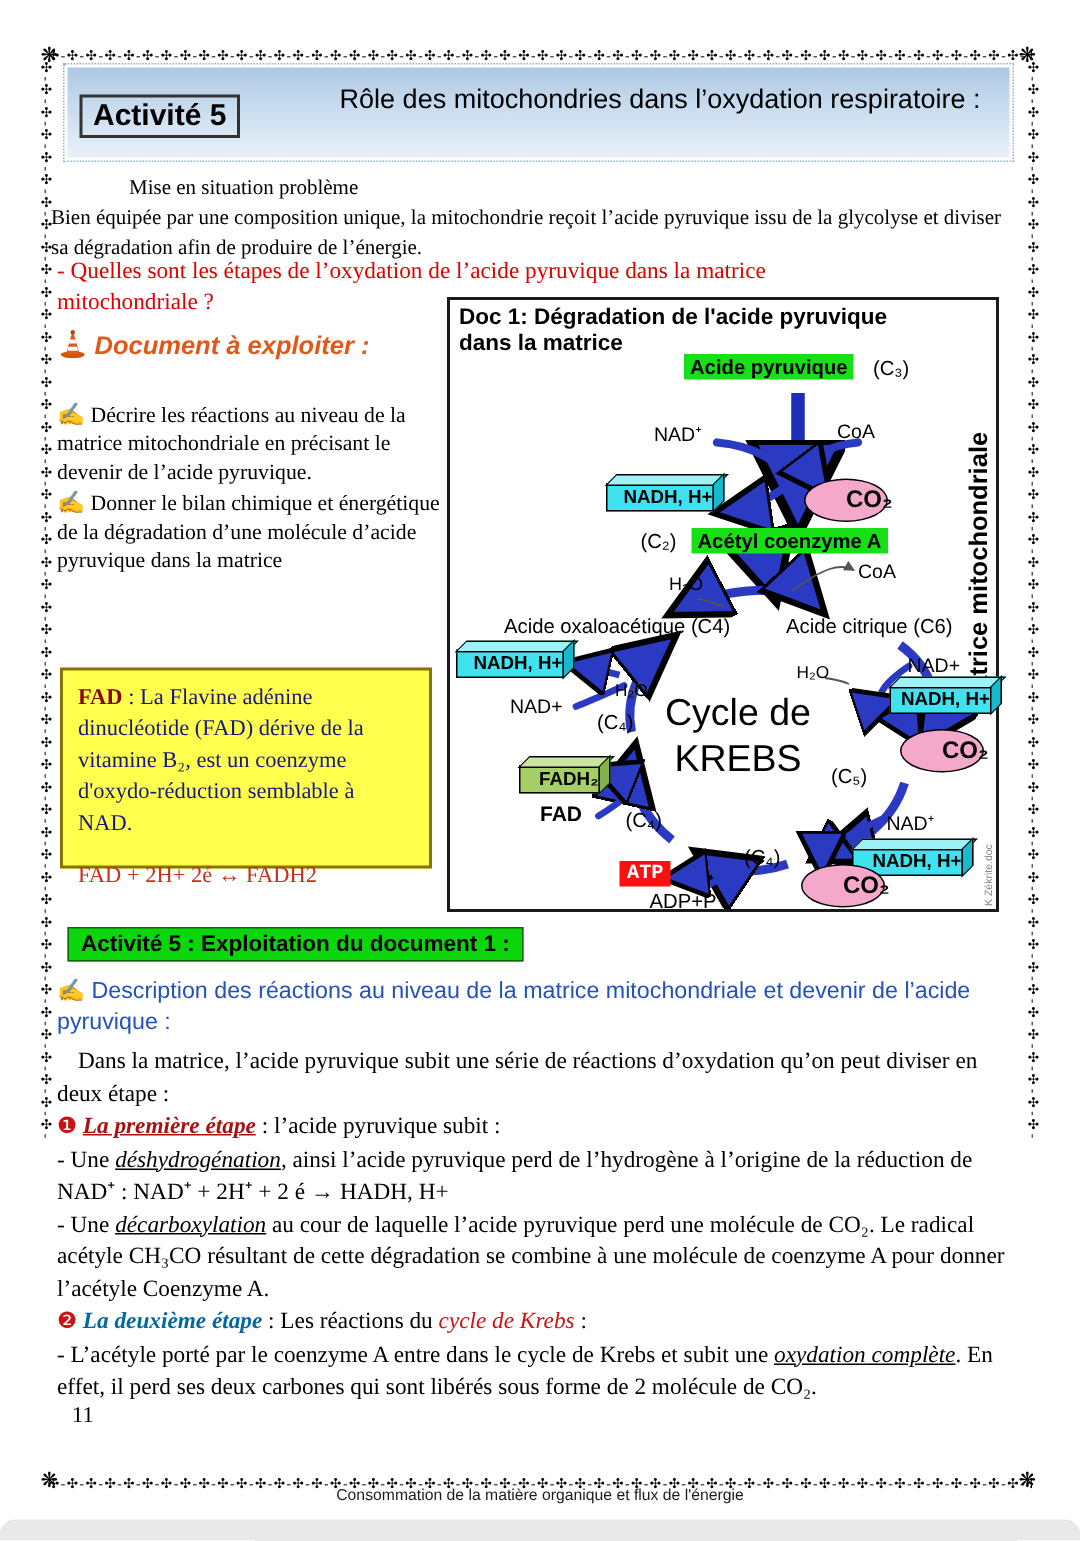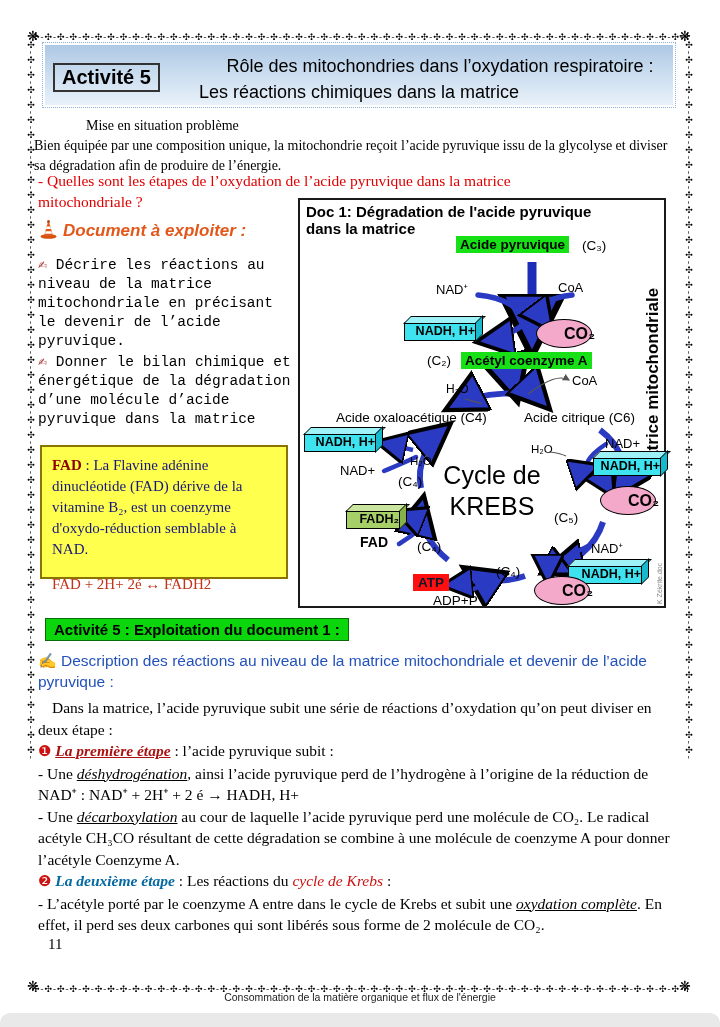--- a/index.html
+++ b/index.html
@@ -20,21 +20,21 @@
        font-weight:bold;font-size:20px;background:transparent;margin-top:10px;}
   .hdr-t1{position:absolute;left:170px;top:11px;width:450px;text-align:center;font-size:18px;}
   .hdr-t2{position:absolute;left:0;top:37px;width:100%;text-align:center;font-size:18px;}
   
   .intro{position:absolute;left:34px;top:116px;width:636px;font-size:14px;line-height:20px;}
   .intro .mise{padding-left:52px;}
   .question{position:absolute;left:38px;top:170px;width:565px;font-size:15.5px;line-height:21px;color:#e00000;}
   
   .docx{position:absolute;left:40px;top:220px;width:256px;font-family:"Liberation Sans", sans-serif;}
   .docx-h{color:#e2581a;font-weight:bold;font-style:italic;font-size:17px;}
-  .tasks{position:absolute;left:38px;top:256px;width:258px;font-family:Liberation Mono, monospace;
+  .tasks{position:absolute;left:38px;top:268px;width:258px;font-family:Liberation Serif, serif;
          font-size:14.5px;line-height:19px;}
   .task{margin-bottom:2px;}
   .penr{color:#a83030;font-size:15px;}
   .penb{color:#2352bb;font-size:15px;}
   .fadbox{position:absolute;left:40px;top:445px;width:248px;height:134px;background:#ffff4d;
           border:2px solid #8a7400;padding:8px 10px;box-sizing:border-box;
           font-size:15px;line-height:21px;color:#17177e;}
   .fadterm{color:#8b0000;font-weight:bold;}
   .fadeq{color:#c43318;margin-top:14px;}
   
@@ -52,22 +52,22 @@
          font-weight:bold;font-size:12.5px;text-align:right;line-height:17px;}
   .box3d::before{content:"";position:absolute;left:2px;right:-7px;top:-7px;height:6px;background:#9df1f7;
          border:1px solid #000;transform:skewX(-45deg);}
   .box3d::after{content:"";position:absolute;top:-4px;bottom:2px;right:-8px;width:6px;background:#18b9cc;
          border:1px solid #000;transform:skewY(-45deg);}
   .box3d.green{background:#a6cf68;}
   .box3d.green::before{background:#c9e5a0;}
   .box3d.green::after{background:#86b24b;}
   .pinkc{position:absolute;z-index:2;width:27px;height:27px;border-radius:50%;background:#f4a9cb;
          border:1.5px solid #000;font-weight:bold;font-size:16px;text-align:center;line-height:27px;padding-left:27px;}
-  .atp{position:absolute;z-index:2;background:#ff0f0f;color:#0f172a;font-weight:bold;font-size:13.5px;
-       padding:1px 5px;}
+  .atp{position:absolute;z-index:2;background:#ff0f0f;color:#ffffff;font-weight:bold;font-size:13.5px;
+       padding:1px 5px;font-family:Liberation Mono, monospace;}
   .cycle{position:absolute;left:136px;top:260px;width:112px;text-align:center;z-index:2;
          font-size:25px;line-height:31px;}
   .bold{font-weight:bold;}
   
   .band{position:absolute;left:45px;top:618px;background:#0bd60b;border:1px solid #0a6a0a;
         font-family:"Liberation Sans", sans-serif;font-weight:bold;font-size:15px;padding:2px 8px;}
   .exploit{position:absolute;left:38px;top:650px;width:640px;font-size:15.5px;line-height:21.5px;}
   .desc-h{font-family:"Liberation Sans", sans-serif;color:#2352bb;font-size:15.5px;line-height:21px;
           margin-bottom:5px;}
   .stepnum{color:#cc1111;font-size:15px;}
@@ -93,21 +93,20 @@
   <div class="bstrip v" style="left:25px;">✣-✣-✣-✣-✣-✣-✣-✣-✣-✣-✣-✣-✣-✣-✣-✣-✣-✣-✣-✣-✣-✣-✣-✣-✣-✣-✣-✣-✣-✣-✣-✣-✣-✣-✣-✣-✣-✣-✣-✣-✣-✣-✣-✣-✣-✣-✣-✣-</div>
   <div class="bstrip v" style="left:683px;">✣-✣-✣-✣-✣-✣-✣-✣-✣-✣-✣-✣-✣-✣-✣-✣-✣-✣-✣-✣-✣-✣-✣-✣-✣-✣-✣-✣-✣-✣-✣-✣-✣-✣-✣-✣-✣-✣-✣-✣-✣-✣-✣-✣-✣-✣-✣-✣-</div>
   <div class="bcorner" style="left:27px;top:28px;">❋</div>
   <div class="bcorner" style="left:679px;top:28px;">❋</div>
   <div class="bcorner" style="left:27px;top:978px;">❋</div>
   <div class="bcorner" style="left:679px;top:978px;">❋</div>
 
   <div class="hdr">
     <div class="hdr-badge">Activité 5</div>
     <div class="hdr-t1">Rôle des mitochondries dans l’oxydation respiratoire :</div>
-    <div class="hdr-t2">Les réactions chimiques dans la matrice</div>
   </div>
 
   <div class="intro">
     <div class="mise">Mise en situation problème</div>
     <div>Bien équipée par une composition unique, la mitochondrie reçoit l’acide pyruvique issu de la glycolyse et diviser sa dégradation afin de produire de l’énergie.</div>
   </div>
   <div class="question">- Quelles sont les étapes de l’oxydation de l’acide pyruvique dans la matrice mitochondriale ?</div>
 
   <div class="docx">
     <span class="cone">

